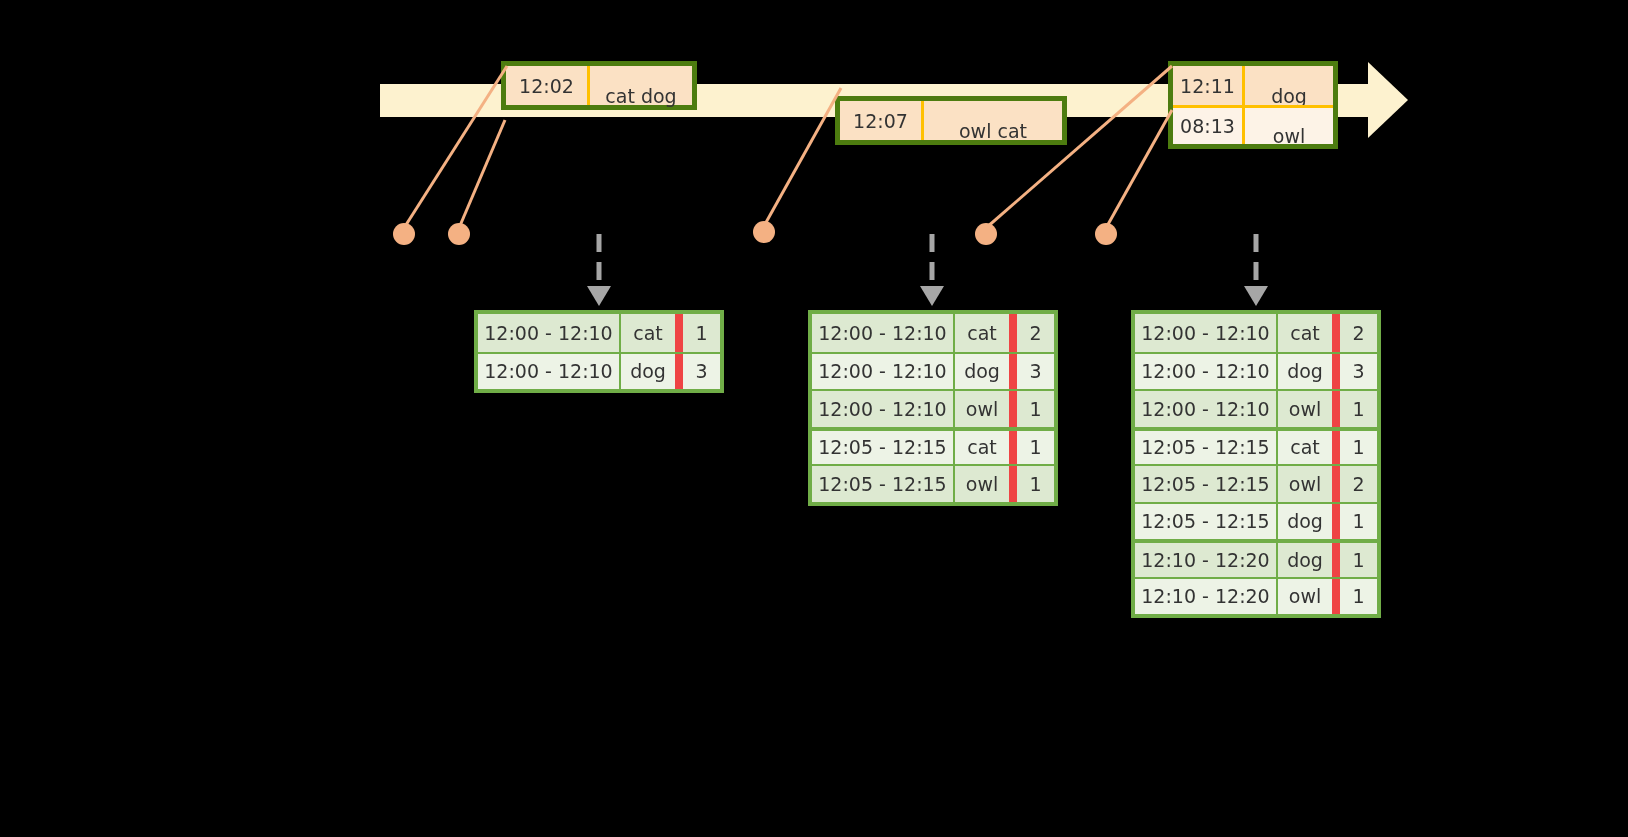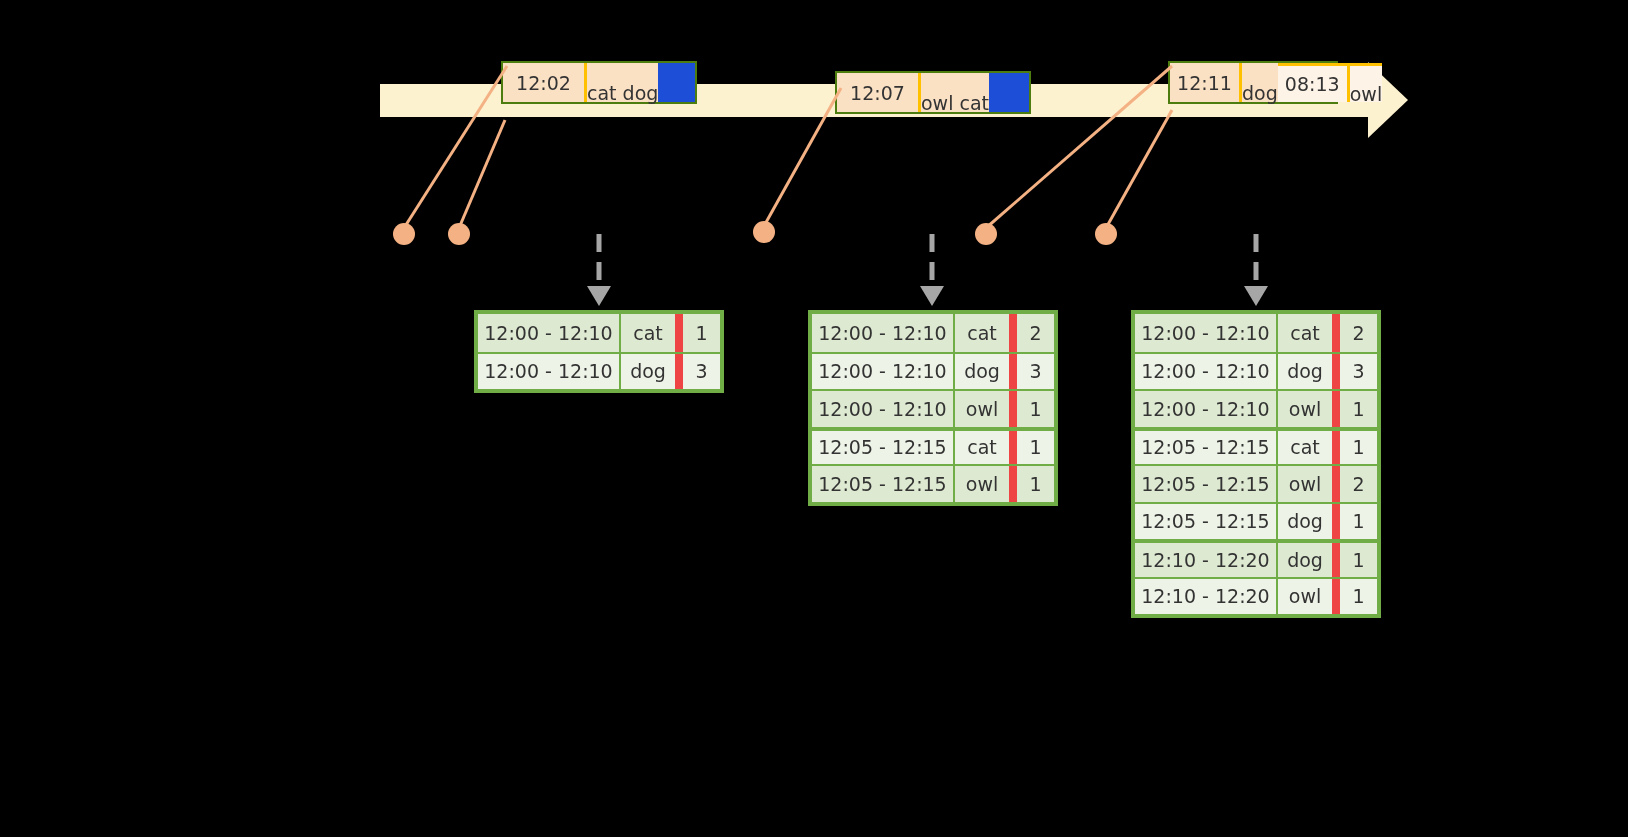--- a/index.html
+++ b/index.html
@@ -37,25 +37,25 @@
     top: 62px;
     width: 0; height: 0;
     border-top: 38px solid transparent;
     border-bottom: 38px solid transparent;
     border-left: 40px solid #fdf2cf;
   }
 
   
   .evt {
     position: absolute;
-    border: 2px solid #4d7c0f;
-    box-sizing: border-box;
-    display: flex;
-    flex-direction: row;
-    background: #1d4ed8;
+    border: 5px solid #4d7c0f;
+    box-sizing: border-box;
+    display: flex;
+    flex-direction: column;
+    background: #4d7c0f;
   }
   .evt-row {
     display: flex;
     height: 39px;
     box-sizing: border-box;
   }
   .evt-row + .evt-row { border-top: 3px solid #ffc000; }
   .evt-row.shade  { background: #fbe1c4; }
   .evt-row.plain  { background: #fdf3e7; }
   .evt-time {
@@ -72,21 +72,21 @@
     flex: 1;
     display: flex;
     align-items: center;
     justify-content: center;
     font-size: 19px;
     white-space: nowrap;
     margin-top: 20px;
   }
 
   #evt-a { left: 501px; top: 61px;  width: 196px; }
-  #evt-b { left: 835px; top: 71px;  width: 196px; }
+  #evt-b { left: 835px; top: 96px;  width: 232px; }
   #evt-c { left: 1168px; top: 61px; width: 170px; }
   #evt-c .evt-time { width: 72px; }
   .connector-svg {
     position: absolute;
     left: 0; top: 0;
     width: 1628px; height: 837px;
     pointer-events: none;
   }
 
   

